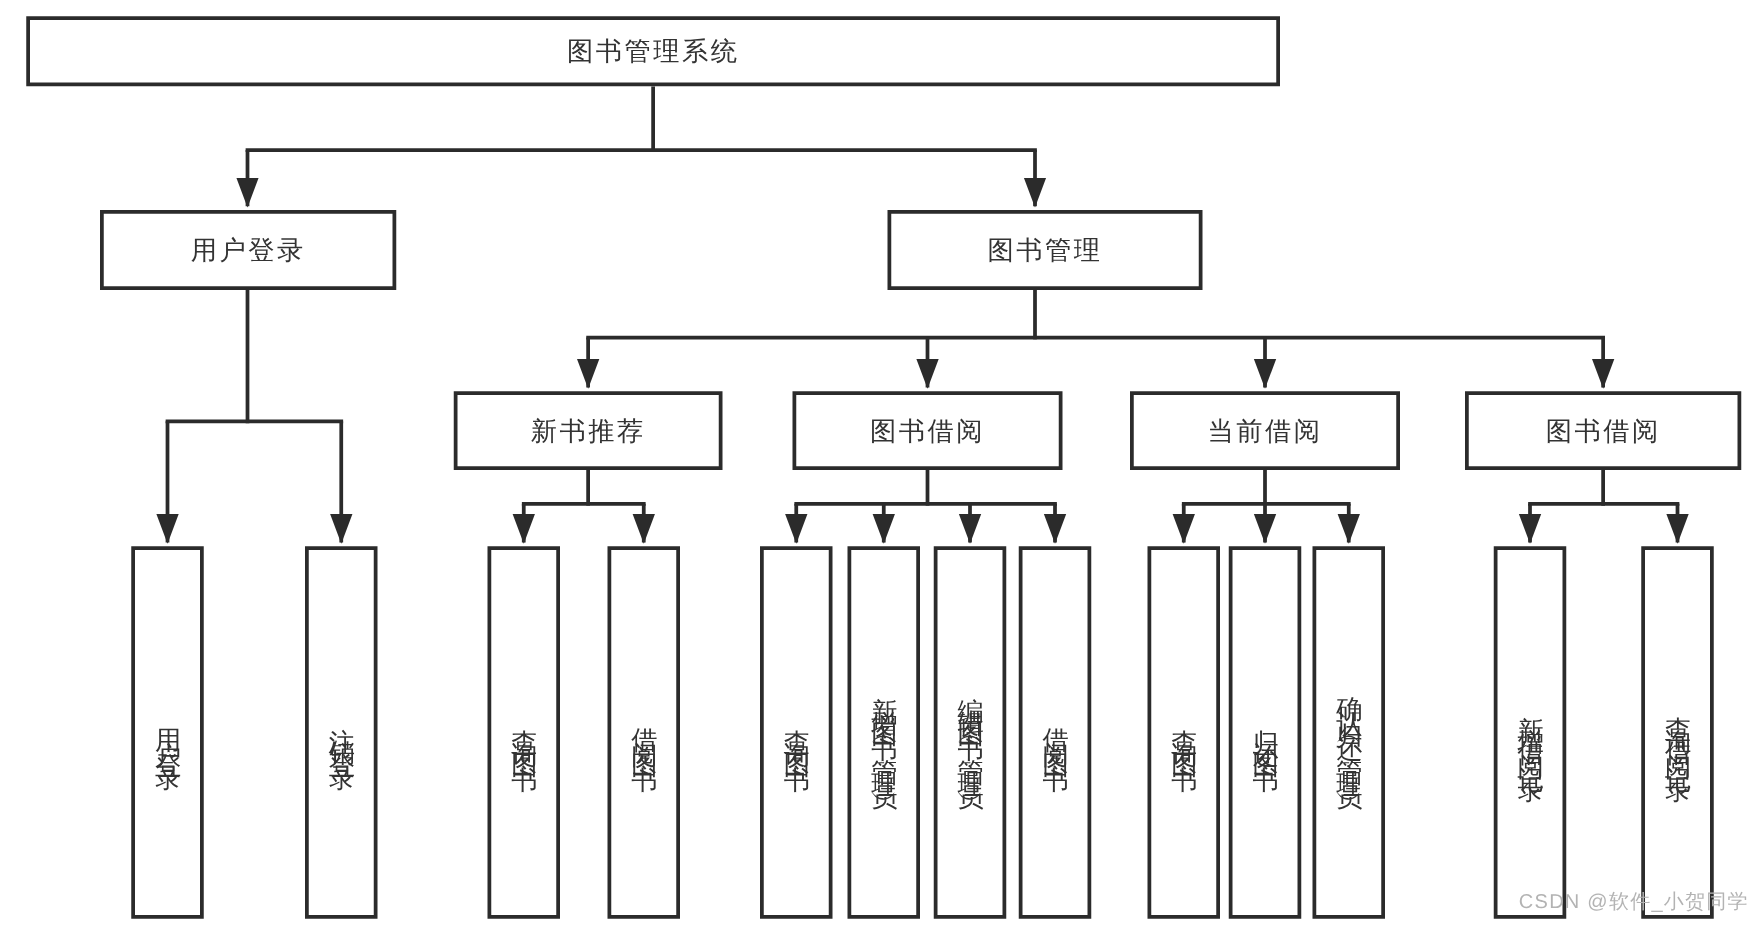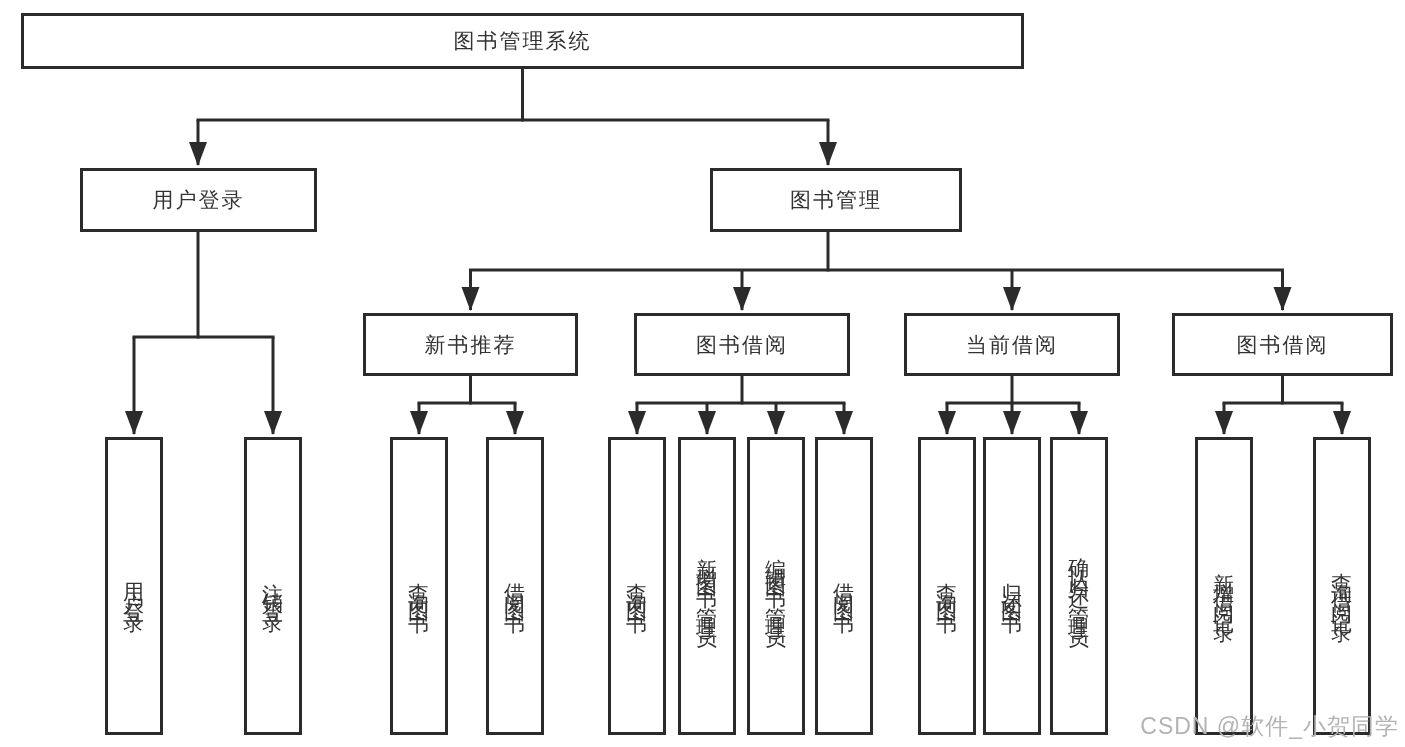--- a/index.html
+++ b/index.html
@@ -26,21 +26,21 @@
   .box.v{
     writing-mode:vertical-rl;
     font-size:21px;
     letter-spacing:10px;
     line-height:1;
   }
   .watermark{
     position:absolute;
     right:6px;
     top:711px;
-    font-size:23px;
+    font-size:16px;
     color:#b3b3b3;
     letter-spacing:1px;
     z-index:3;
     white-space:nowrap;
   }
 </style>
 </head>
 <body>
 
 <div id="canvas">

